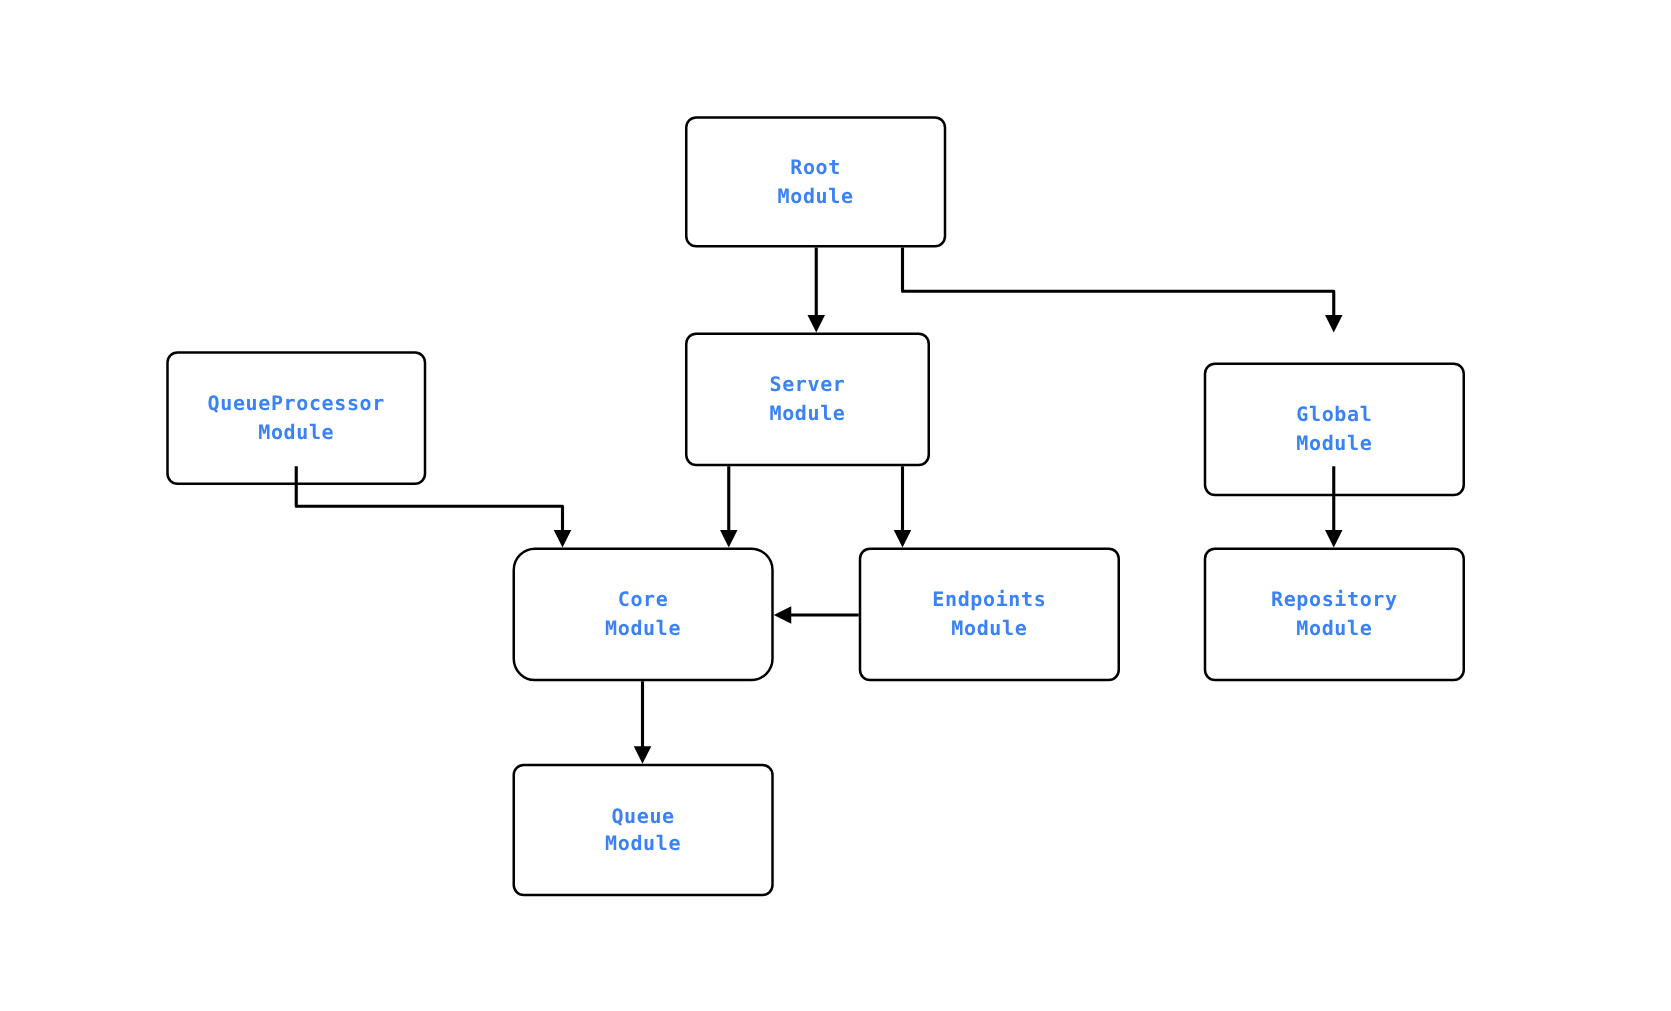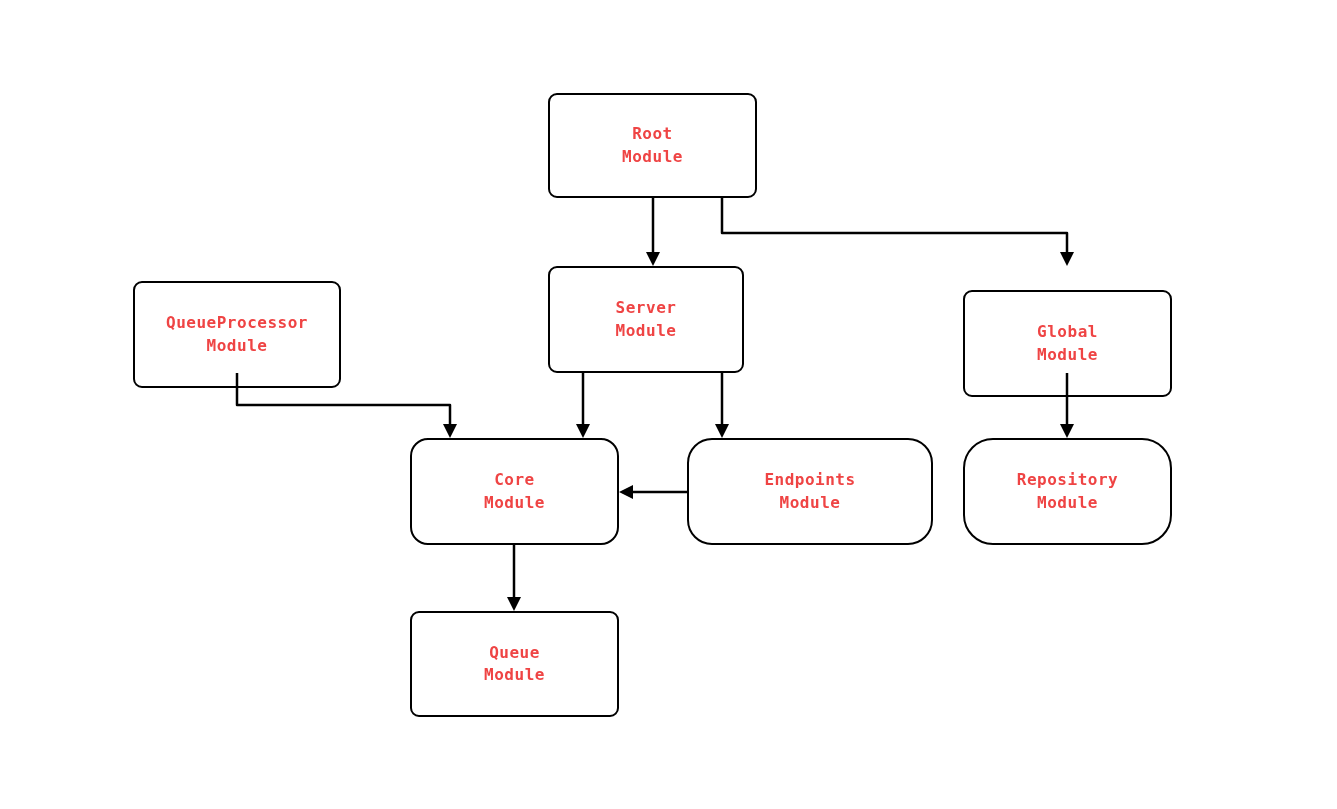--- a/index.html
+++ b/index.html
@@ -44,21 +44,21 @@
     border-radius: 9px;
     box-sizing: border-box;
   }
   .node-label {
     font-weight: bold;
     font-size: 16px;
     line-height: 1.4;
     letter-spacing: 0.5px;
     text-align: center;
     white-space: pre-line;
-    color: #ef4444;
+    color: #3b82f6;
   }
 </style>
 </head>
 <body>
 
 <div id="diagram-canvas">
   <div id="nodes-layer">
       <div class="node" style="left: 548px; top: 93px; width: 209px; height: 105px; background: rgb(255, 255, 255); border-color: rgb(0, 0, 0);">
         <span class="node-label">Root
 Module</span>
@@ -72,25 +72,25 @@
 Module</span>
       </div>
       <div class="node" style="left: 963px; top: 266px; width: 209px; height: 107px; background: rgb(255, 255, 255); border-color: rgb(0, 0, 0); margin-top: 24px;">
         <span class="node-label">Global
 Module</span>
       </div>
       <div class="node" style="left: 410px; top: 438px; width: 209px; height: 107px; background: rgb(255, 255, 255); border-color: rgb(0, 0, 0); border-radius: 18px;">
         <span class="node-label">Core
 Module</span>
       </div>
-      <div class="node" style="left: 687px; top: 438px; width: 246px; height: 107px; background: rgb(255, 255, 255); border-color: rgb(0, 0, 0); border-radius: 25px;">
+      <div class="node" style="left: 687px; top: 438px; width: 209px; height: 107px; background: rgb(255, 255, 255); border-color: rgb(0, 0, 0);">
         <span class="node-label">Endpoints
 Module</span>
       </div>
-      <div class="node" style="left: 963px; top: 438px; width: 209px; height: 107px; background: rgb(255, 255, 255); border-color: rgb(0, 0, 0); border-radius: 30px;">
+      <div class="node" style="left: 963px; top: 438px; width: 209px; height: 107px; background: rgb(255, 255, 255); border-color: rgb(0, 0, 0);">
         <span class="node-label">Repository
 Module</span>
       </div>
       <div class="node" style="left: 410px; top: 611px; width: 209px; height: 106px; background: rgb(255, 255, 255); border-color: rgb(0, 0, 0);">
         <span class="node-label">Queue
 Module</span>
       </div>
     </div>
   <svg id="edges-svg" xmlns="http://www.w3.org/2000/svg">
       <polyline points="653,198 653,253" fill="none" stroke="#000000" stroke-width="2.5" stroke-linejoin="round"></polyline>

